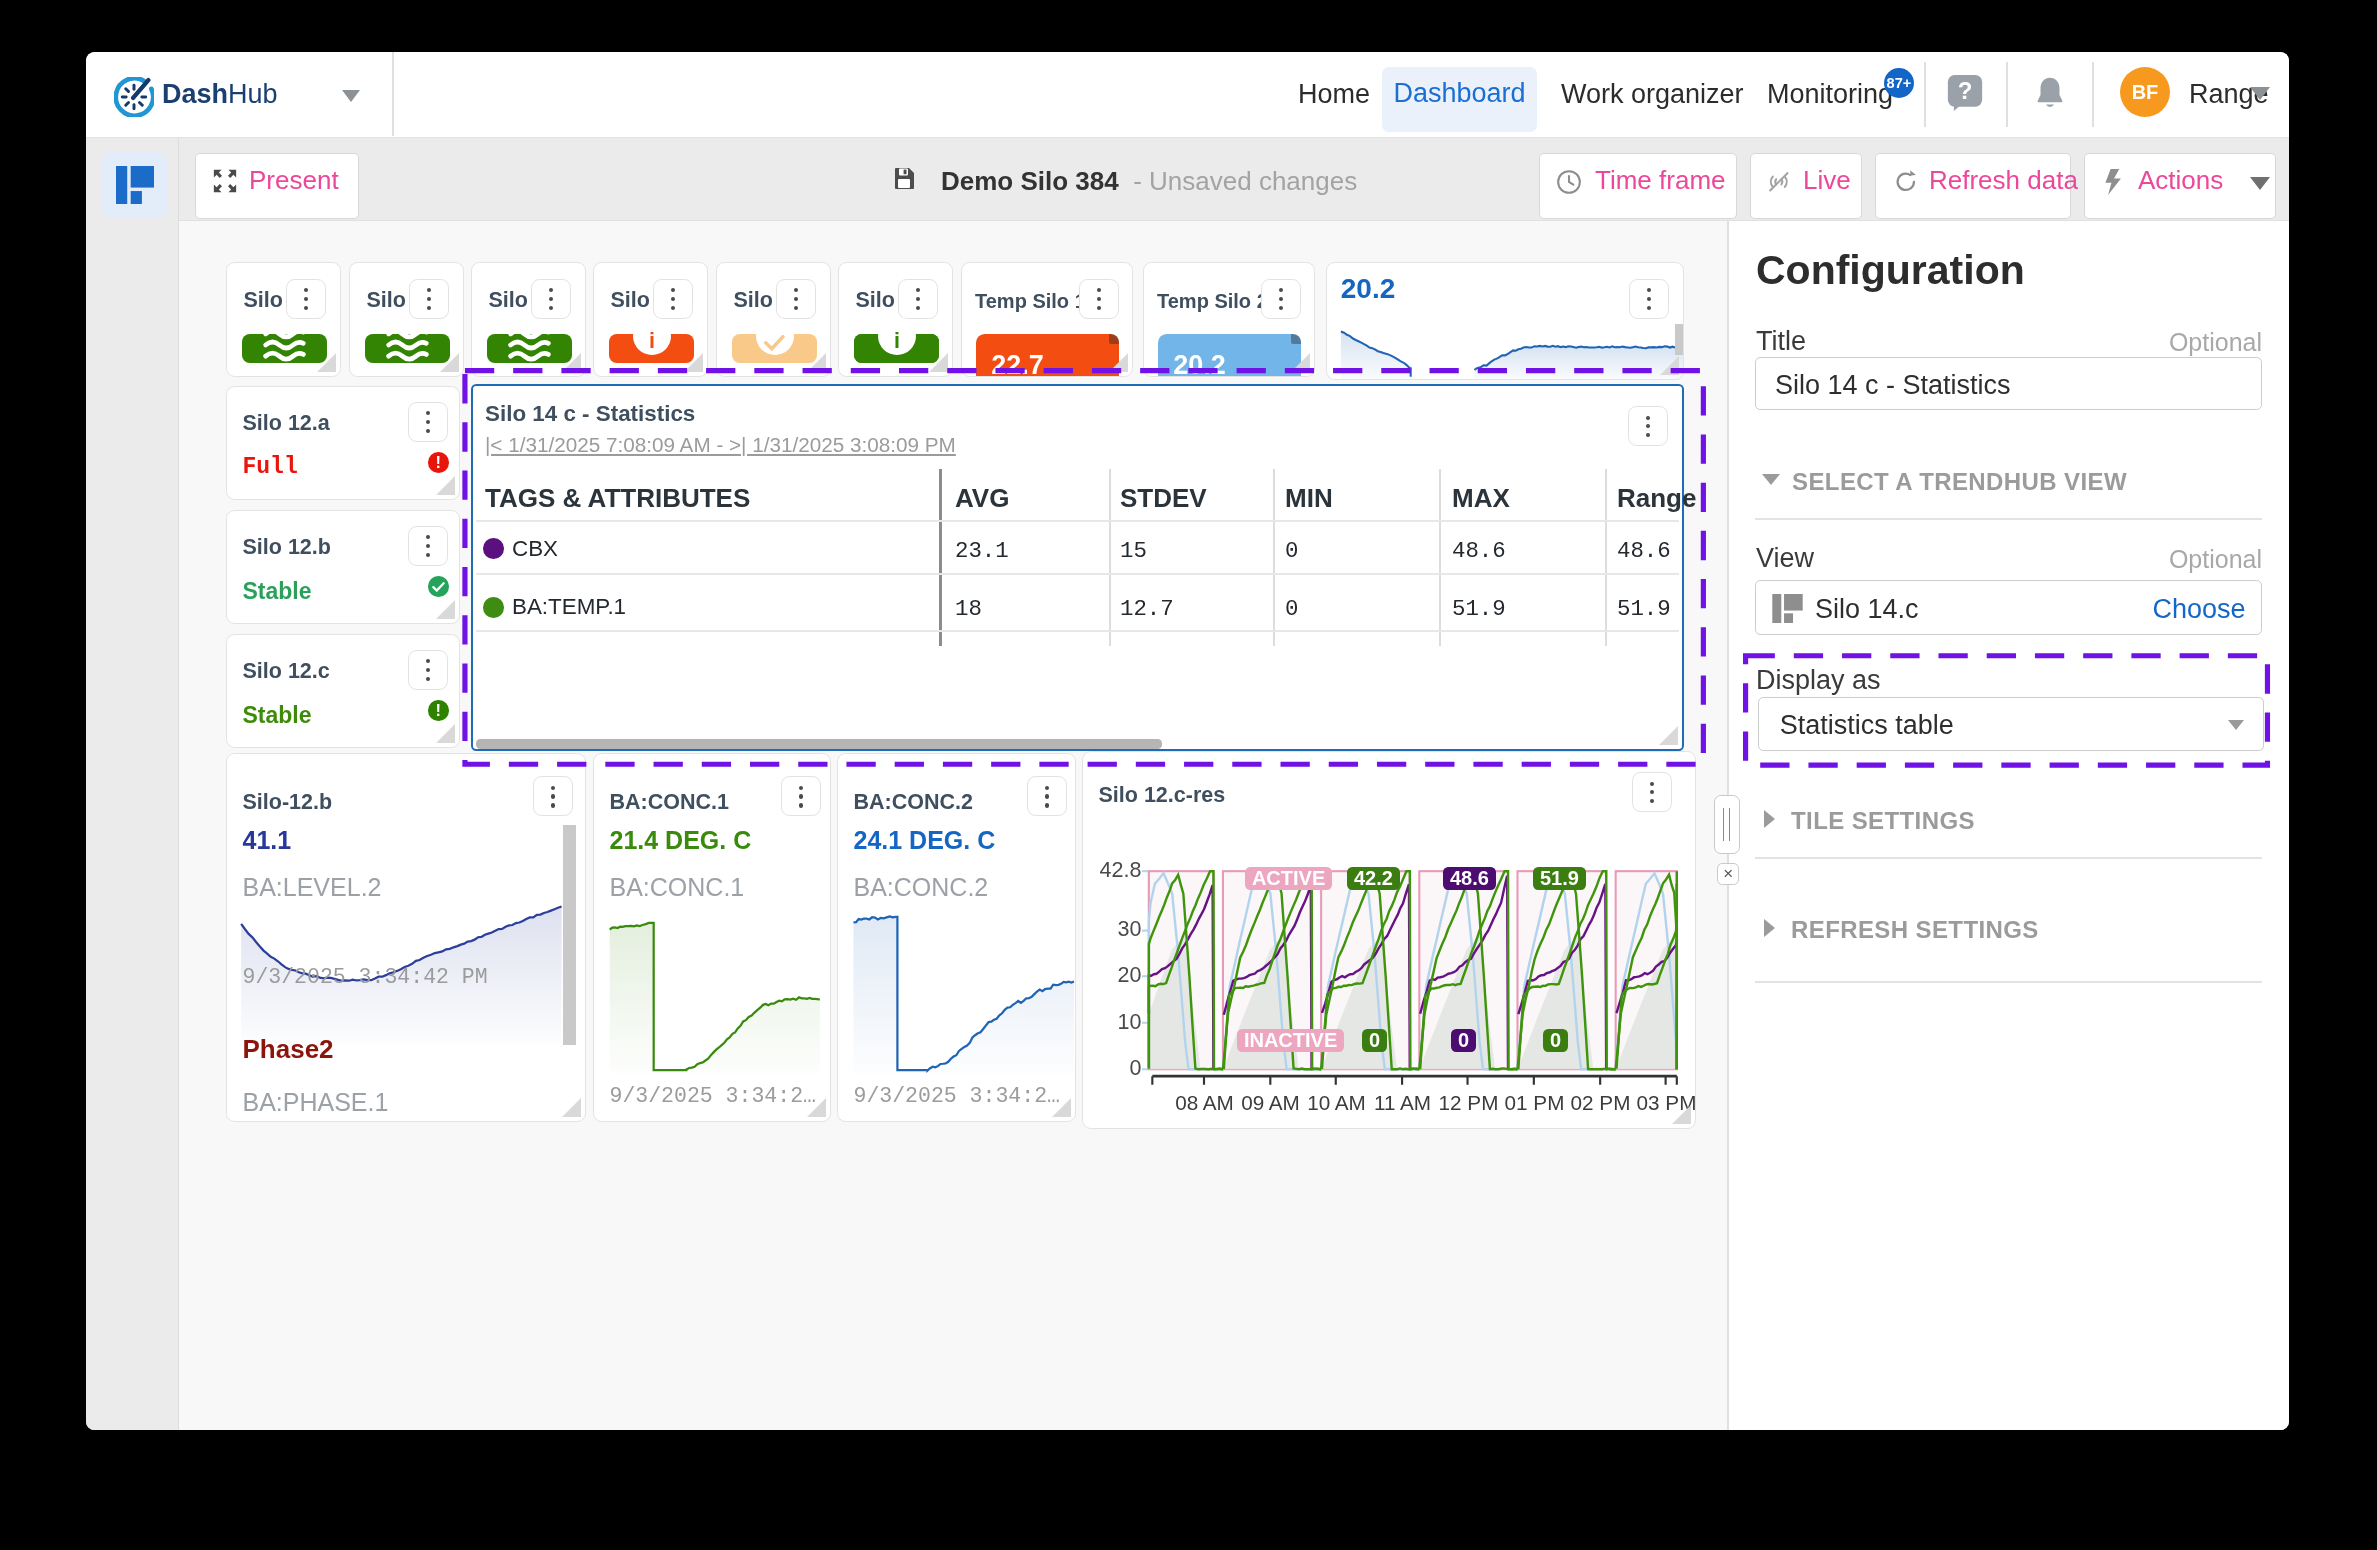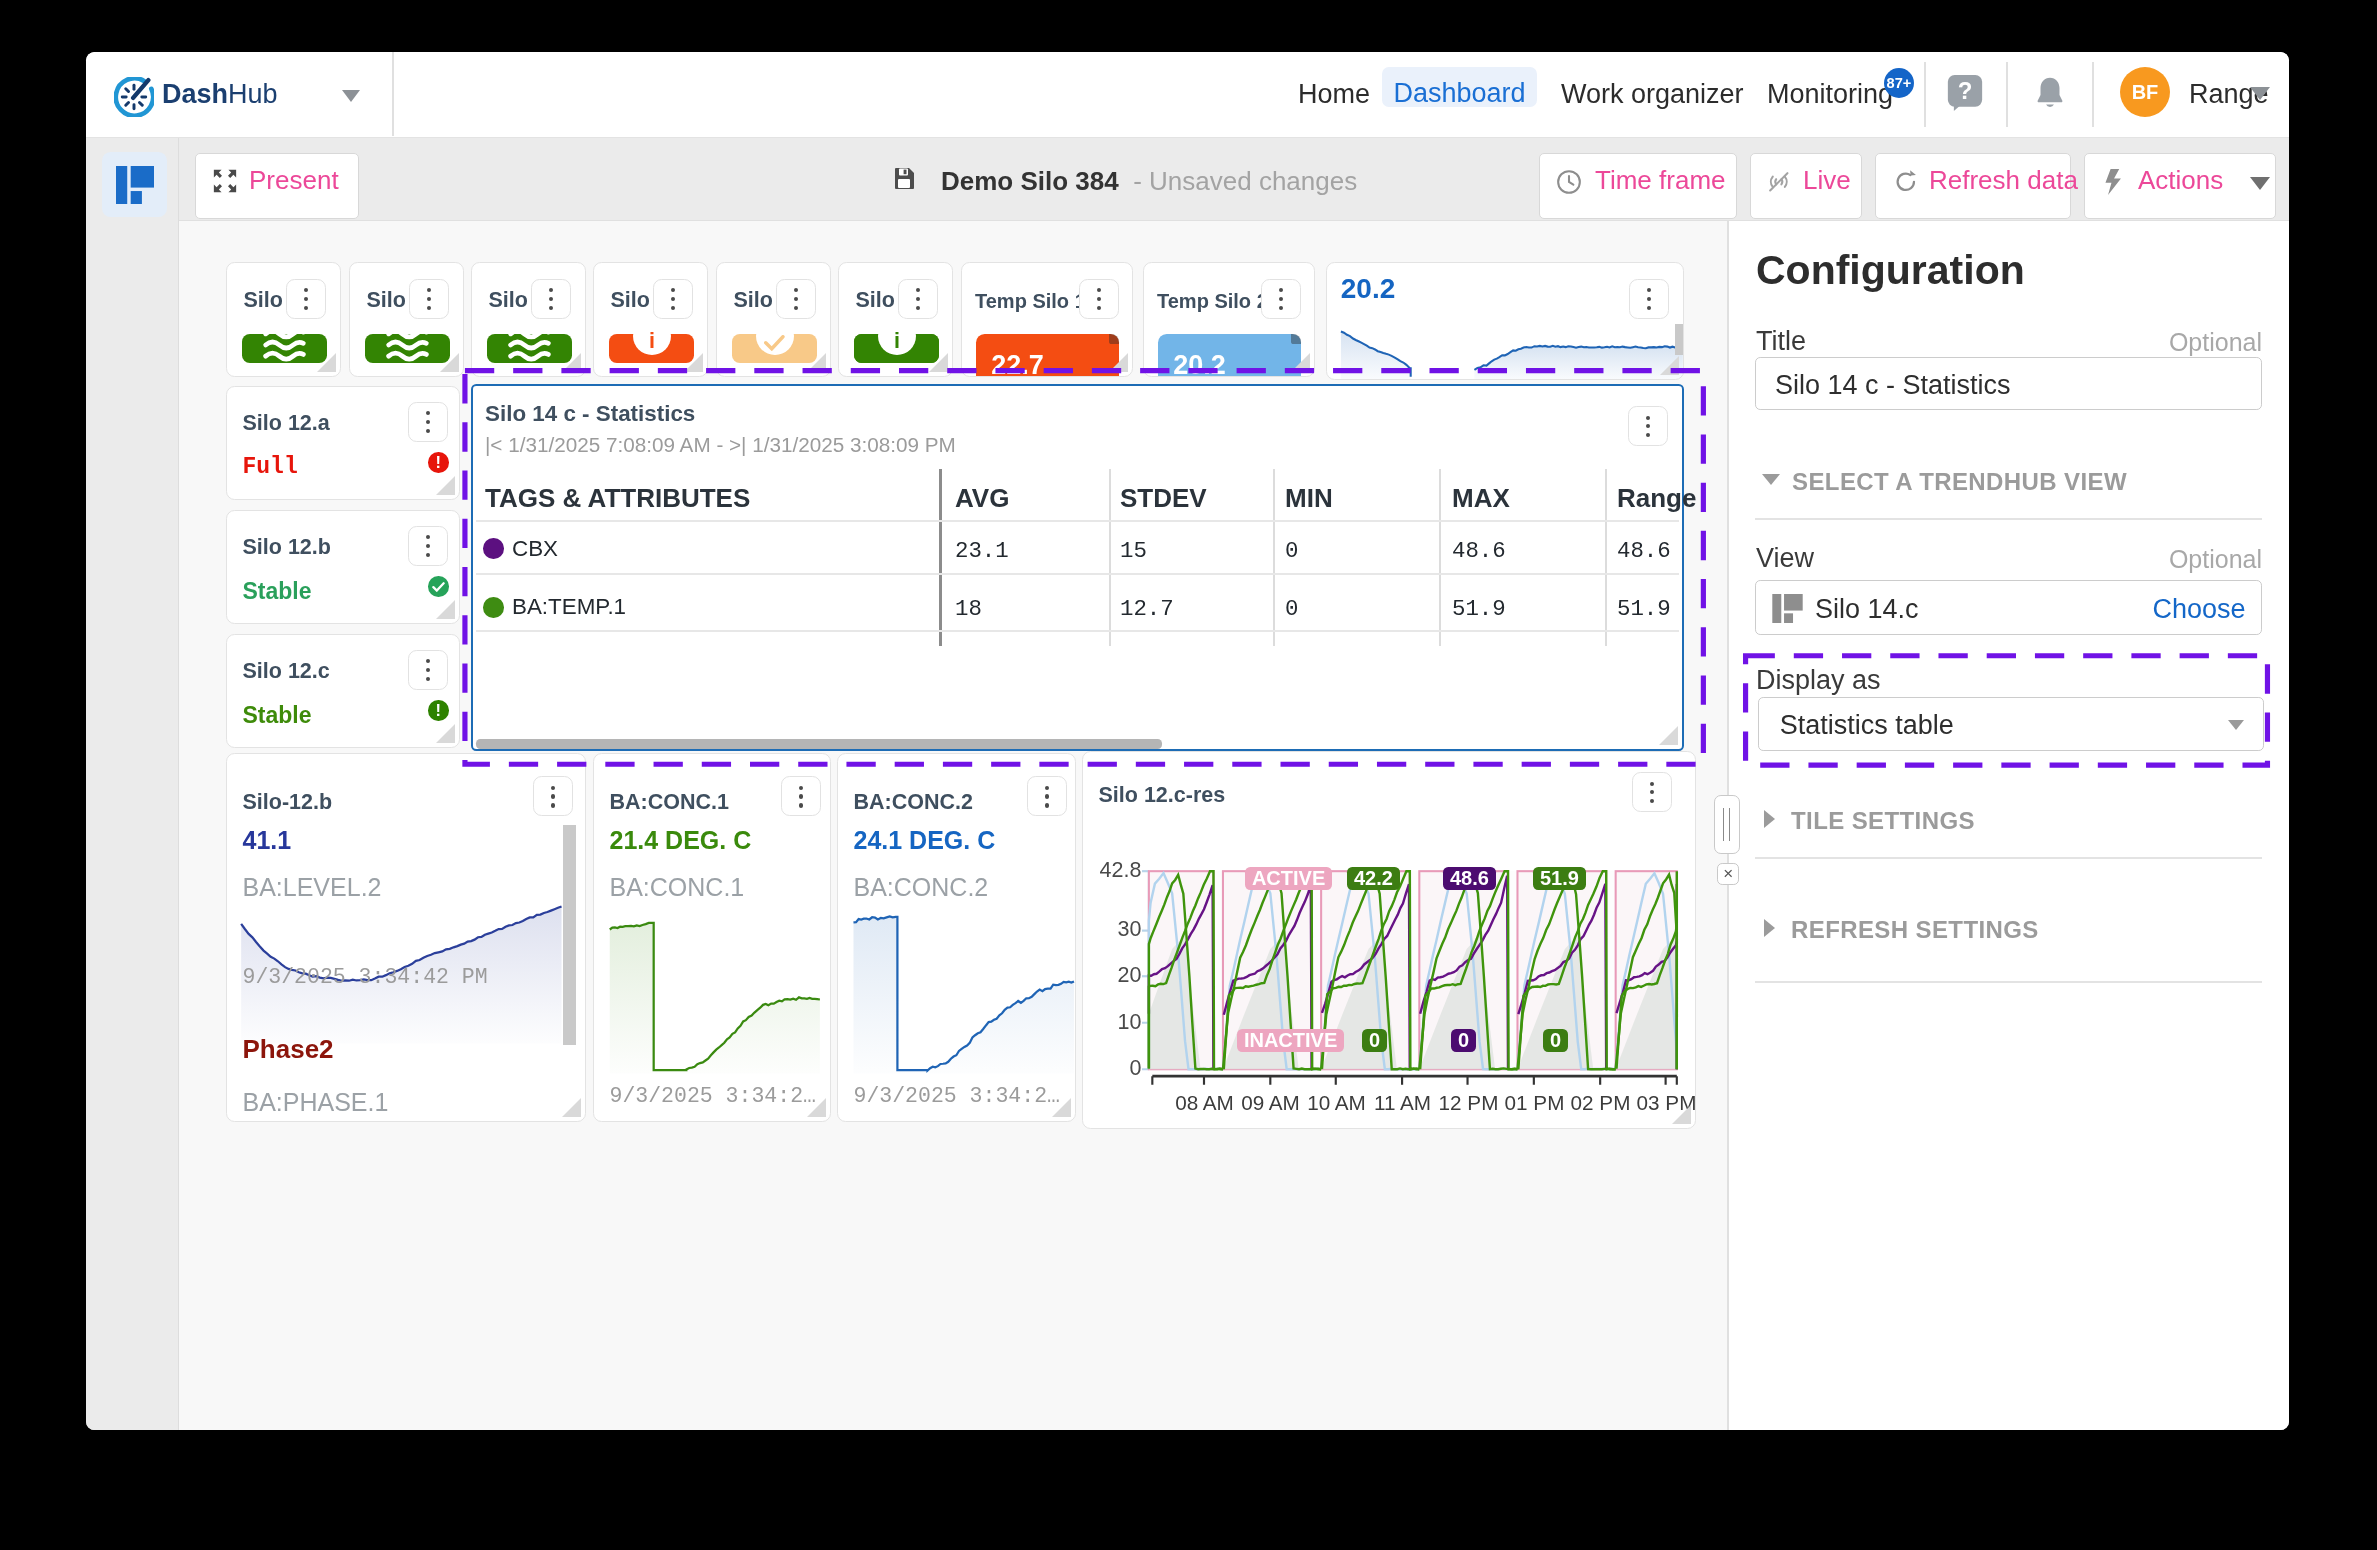--- a/index.html
+++ b/index.html
@@ -3,21 +3,21 @@
 <style>
 * { margin:0; padding:0; box-sizing:border-box; }
 html,body { width:2377px; height:1551px; }
 body { background:#000; font-family:"Liberation Sans",sans-serif; position:relative; overflow:hidden; }
 #win { position:absolute; left:86px; top:52px; width:2203px; height:1378px; background:#fff; border-radius:8.6px; overflow:hidden; }
 .abs { position:absolute; }
 
 #nav { position:absolute; left:0; top:0; width:2203px; height:86px; background:#fff; border-bottom:1.7px solid #e3e3e3; }
 #nav .vsep { position:absolute; top:10.3px; height:65px; width:1.7px; background:#e0e0e0; }
 .navlink { position:absolute; top:0; height:84px; line-height:84px; font-size:27px; color:#2c2c2c; }
-#dashpill { position:absolute; left:1296px; top:14.6px; width:155px; height:40px; background:#eaf1fb; border-radius:6.9px; color:#1a6fd4; font-size:27px; text-align:center; line-height:52px; }
+#dashpill { position:absolute; left:1296px; top:14.6px; width:155px; height:65px; background:#eaf1fb; border-radius:6.9px; color:#1a6fd4; font-size:27px; text-align:center; line-height:52px; }
 #badge99 { position:absolute; left:1798px; top:15.5px; width:30px; height:30px; border-radius:50%; background:#1465c8; color:#fff; font-size:14.6px; font-weight:bold; text-align:center; line-height:30px; }
 #avatar { position:absolute; left:2034px; top:14.6px; width:50px; height:50px; border-radius:50%; background:#f8991f; color:#fff; font-weight:bold; font-size:20px; text-align:center; line-height:50px; }
 .caret { position:absolute; width:0; height:0; border-left:10.3px solid transparent; border-right:10.3px solid transparent; border-top:13px solid #8c9196; }
 
 #toolbar { position:absolute; left:0; top:86px; width:2203px; height:83px; background:#ebebeb; border-bottom:1.7px solid #e0e0e0; }
 #sidebar { position:absolute; left:0; top:86px; width:93px; height:1292px; background:#ebebeb; border-right:1.7px solid #dddddd; }
 #sideicon { position:absolute; left:16.4px; top:100px; width:65px; height:65px; background:#e3edf9; border-radius:8.6px; }
 .tbtn { position:absolute; top:101px; height:66px; background:#fff; border:1.7px solid #d8d8d8; border-radius:5px; color:#ec4899; font-size:26px; }
 .tbtn span.lbl { position:absolute; top:0; height:53px; line-height:53px; white-space:nowrap; }
 #ttl { position:absolute; top:101px; height:57px; line-height:57px; font-size:26px; color:#333; }
@@ -312,21 +312,21 @@
         <i style="top:8.6px"></i>
         <i style="top:17px"></i>
         <i style="top:26px"></i>
       </div>
       <div class="statustxt" style="left:15.5px;top:67px;color:#3e8b0a;">Stable</div>
       <div class="badgec" style="left:201px;top:65px;background:#2e8200;font-size:16.4px;font-weight:bold;line-height:20.7px;">!</div>
       <div class="rsz"></div>
     </div>
 <div id="stats">
   <div class="abs" style="left:12px;top:14.6px;font-size:22.4px;font-weight:bold;color:#3f4f5f;">Silo 14 c - Statistics</div>
-  <div class="abs" style="left:12px;top:47px;font-size:20.7px;color:#9b9b9b;">|&lt; 1/31/2025 7:08:09 AM - &gt;| 1/31/2025 3:08:09 PM</div>
+  <div class="abs" style="left:12px;top:47px;font-size:20.7px;color:#9b9b9b;text-decoration:underline;">|&lt; 1/31/2025 7:08:09 AM - &gt;| 1/31/2025 3:08:09 PM</div>
   <div class="menu" style="left:1155px;top:20px;">
         <i style="top:8.6px"></i>
         <i style="top:17px"></i>
         <i style="top:26px"></i>
       </div>
   <div class="hdr" style="left:12px;top:97px;">TAGS &amp; ATTRIBUTES</div>
   <div class="hdr" style="left:482px;top:97px;">AVG</div>
   <div class="hdr" style="left:647px;top:97px;">STDEV</div>
   <div class="hdr" style="left:812px;top:97px;">MIN</div>
   <div class="hdr" style="left:979px;top:97px;">MAX</div>

